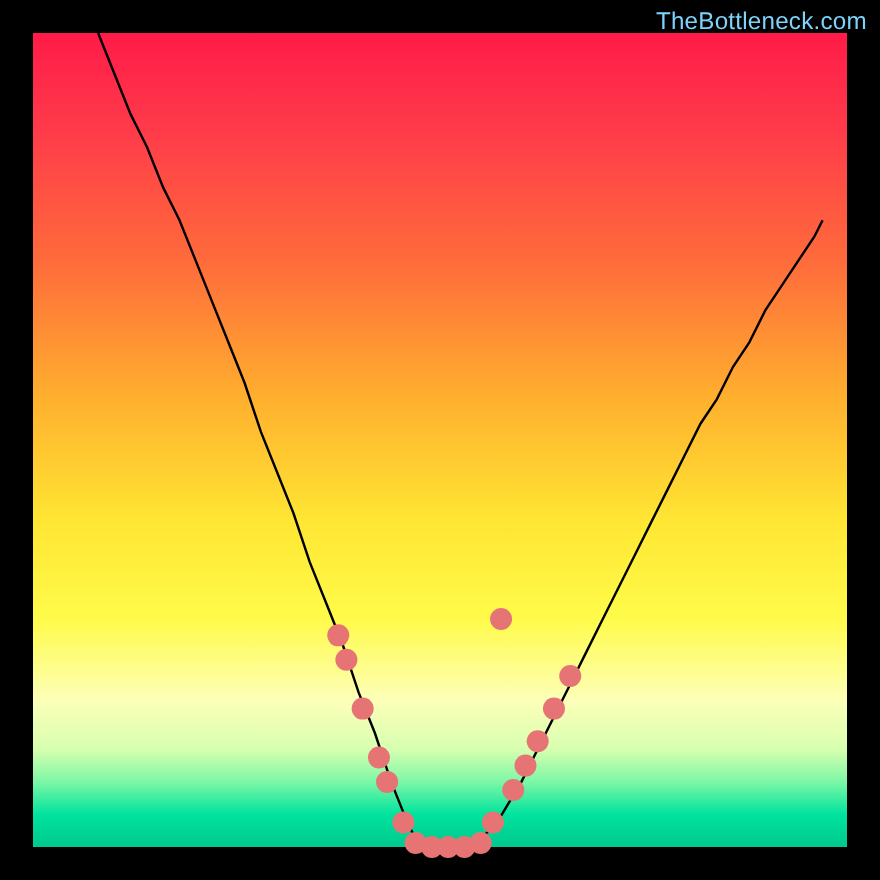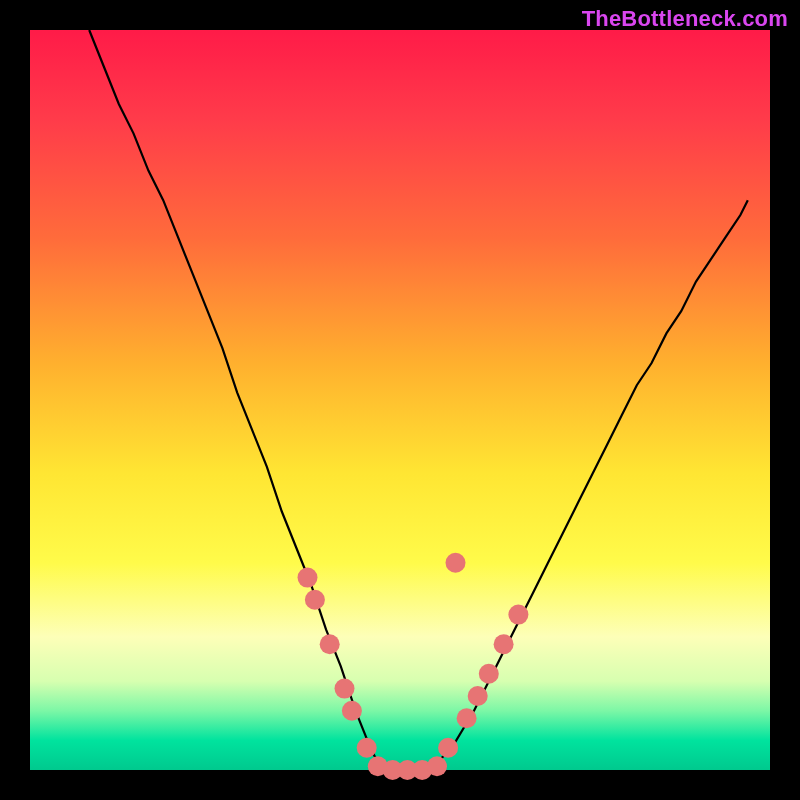--- a/index.html
+++ b/index.html
@@ -20,23 +20,23 @@
       #fdffb8 82%,
       #d7ffb0 88%,
       #7cf7a6 92%,
       #00e39e 96%,
       #00c98e 100%);
   }
   .watermark {
     position: absolute;
     top: 6px;
     right: 12px;
-    color: #d946ef;
+    color: #7dd3fc;
     font-size: 22px;
-    font-weight: 700;
+    font-weight: 400;
     letter-spacing: 0.2px;
     z-index: 5;
     user-select: none;
   }
   svg.plot {
     position: absolute;
     left: 0; top: 0;
     width: 740px; height: 740px;
     overflow: visible;
   }

